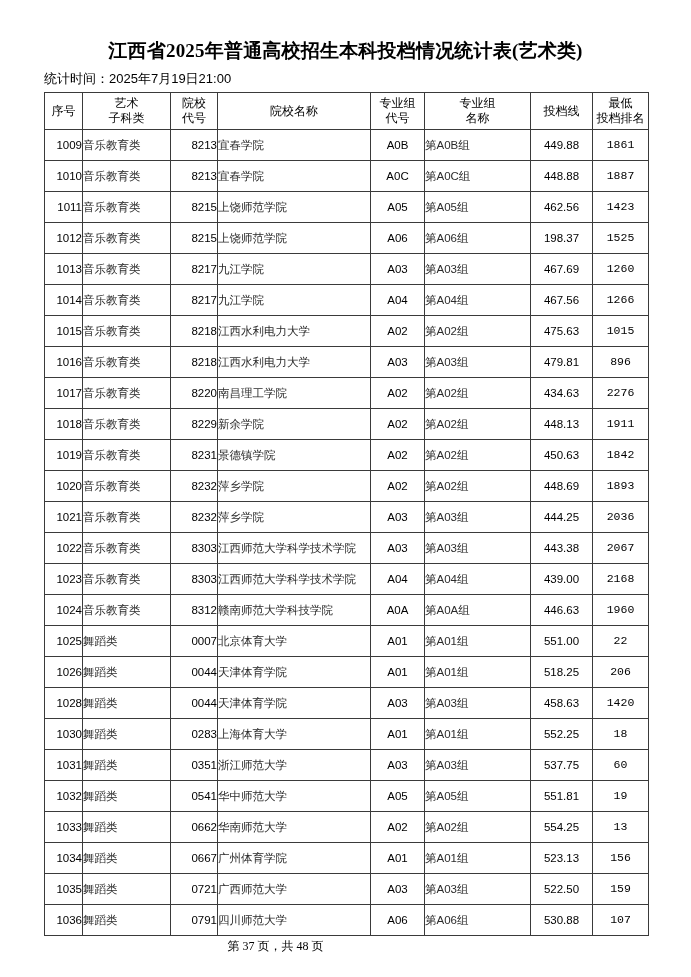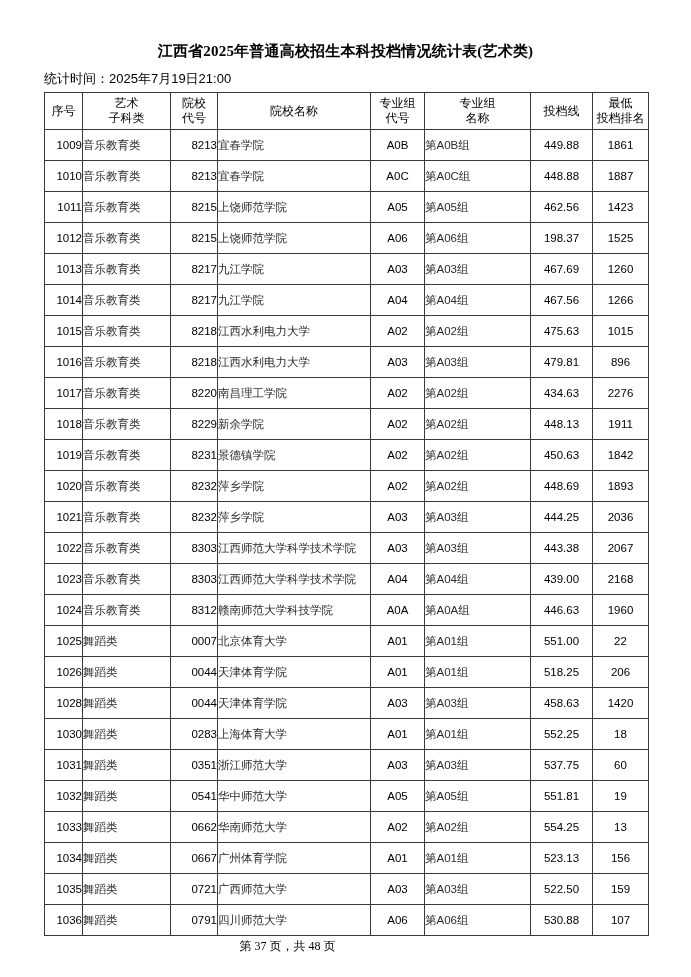--- a/index.html
+++ b/index.html
@@ -20,21 +20,21 @@
     height: 977px;
     position: relative;
     box-sizing: border-box;
   }
   .doc-title {
     position: absolute;
     top: 41px;
     left: 0;
     width: 691px;
     text-align: center;
-    font-size: 15px;
+    font-size: 19px;
     font-weight: bold;
     letter-spacing: 0.2px;
     line-height: 20px;
     font-family: "Liberation Serif", "DejaVu Serif", serif;
   }
   .stat-time {
     position: absolute;
     top: 70px;
     left: 44px;
     font-size: 13px;
@@ -84,26 +84,26 @@
   .c-score  { width: 62px; }
   .c-rank   { width: 56px; }
 
   td.idx    { text-align: right;  padding-right: 4px; font-family: "Liberation Sans","DejaVu Sans",sans-serif; margin-left: 34px; }
   td.sub    { text-align: left;   padding-left: 5px;  font-family: "Liberation Serif","DejaVu Serif",serif; color: #2b2b2b; }
   td.code   { text-align: right;  padding-right: 5px; font-family: "Liberation Sans","DejaVu Sans",sans-serif; }
   td.name   { text-align: left;   padding-left: 5px;  font-family: "Liberation Serif","DejaVu Serif",serif; color: #2b2b2b; }
   td.gcode  { text-align: center; font-family: "Liberation Sans","DejaVu Sans",sans-serif; margin-left: 36px; }
   td.gname  { text-align: left;   padding-left: 5px;  font-family: "Liberation Sans","DejaVu Sans",sans-serif; color: #2b2b2b; }
   td.score  { text-align: center; font-family: "Liberation Sans","DejaVu Sans",sans-serif; }
-  td.rank   { text-align: center; font-family: Liberation Sans, sans-serif; }
+  td.rank   { text-align: center; font-family: Liberation Mono, monospace; }
 
   .page-footer {
     position: absolute;
     top: 938px;
-    left: 12px;
+    left: 0;
     width: 551px;
     text-align: center;
     font-size: 12px;
     font-family: "Liberation Serif", "DejaVu Serif", serif;
   }
 </style>
 </head>
 <body>
 
 <div class="page">

